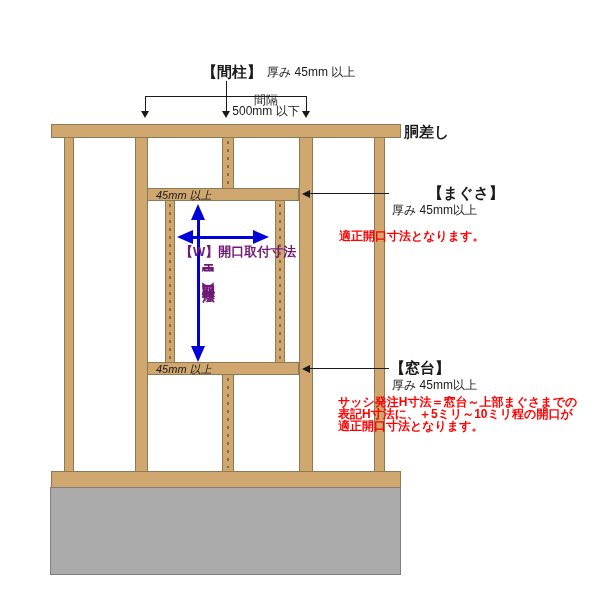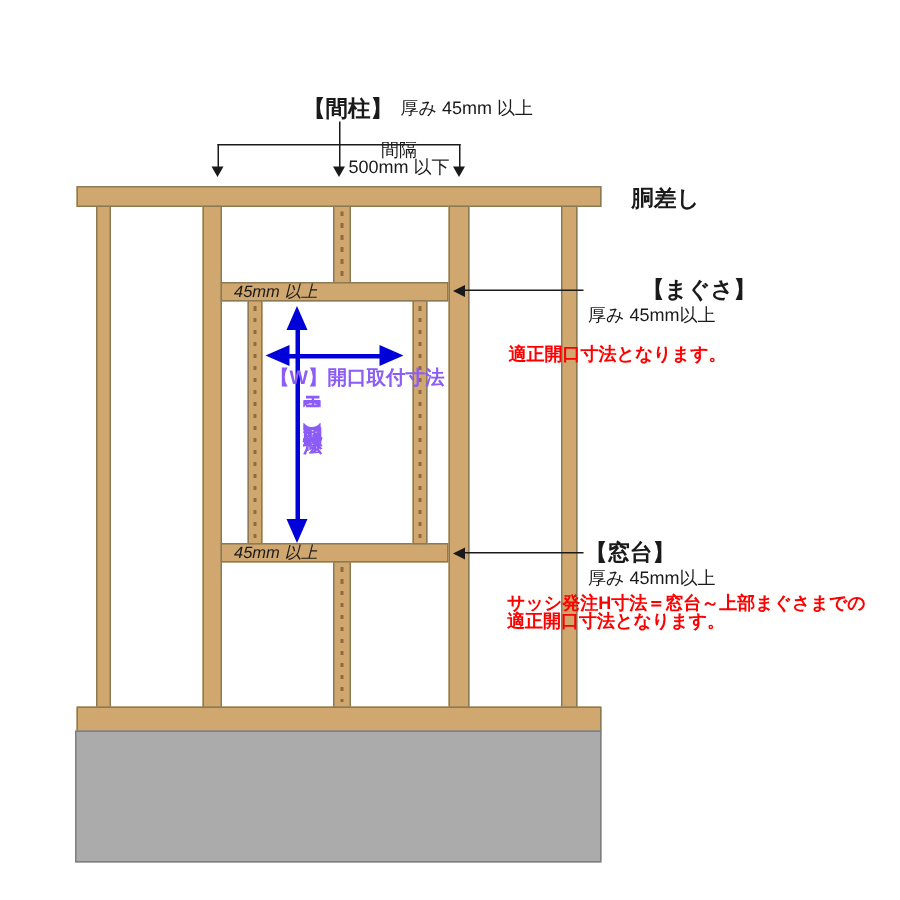--- a/index.html
+++ b/index.html
@@ -20,21 +20,21 @@
   .foundation{
     position:absolute;background:#ababab;border:1px solid #7f7f7f;box-sizing:border-box;z-index:1;
   }
   
   .title{position:absolute;left:47px;top:30px;font-size:15px;font-weight:bold;letter-spacing:1.5px;z-index:5;white-space:nowrap;}
   .lbl-big{font-size:15px;font-weight:bold;white-space:nowrap;}
   .lbl-spec{font-size:12px;white-space:nowrap;}
   .beam-min{position:absolute;font-size:11px;line-height:11px;z-index:5;white-space:nowrap;color:#1a1a1a;font-style:italic;}
   .callout-line{position:absolute;background:#1a1a1a;z-index:5;}
   .tri{position:absolute;width:0;height:0;z-index:5;}
-  .blue-txt{position:absolute;color:#8b5cf6;font-size:13px;font-weight:bold;z-index:4;white-space:nowrap;}
+  .blue-txt{position:absolute;color:#701a75;font-size:13px;font-weight:bold;z-index:4;white-space:nowrap;}
   .blue-shape{position:absolute;z-index:4;}
   .red-note{position:absolute;color:#ff0000;font-size:12px;font-weight:bold;line-height:12px;z-index:6;white-space:nowrap;}
   .spacing-note{position:absolute;left:225px;top:95px;width:82px;text-align:center;font-size:12px;line-height:11px;z-index:5;}
 </style>
 </head>
 <body>
 
 <div class="canvas">
 
 
@@ -66,21 +66,21 @@
   <div class="callout-line" style="left:226px;top:96px;width:1px;height:16px;"></div>
   <div class="callout-line" style="left:306px;top:96px;width:1px;height:16px;"></div>
   <div class="tri" style="left:141px;top:111px;border-left:4px solid transparent;border-right:4px solid transparent;border-top:7px solid #1a1a1a;"></div>
   <div class="tri" style="left:222px;top:111px;border-left:4px solid transparent;border-right:4px solid transparent;border-top:7px solid #1a1a1a;"></div>
   <div class="tri" style="left:302px;top:111px;border-left:4px solid transparent;border-right:4px solid transparent;border-top:7px solid #1a1a1a;"></div>
   <div class="spacing-note">
     <div>間隔</div>
     <div>500mm 以下</div>
   </div>
 
-  <div class="abs lbl-big" style="left:421px;top:123px;z-index:5;text-align:center;">胴差し</div>
+  <div class="abs lbl-big" style="left:404px;top:123px;z-index:5;text-align:center;">胴差し</div>
 
   <div class="callout-line" style="left:306px;top:193px;width:83px;height:1px;"></div>
   <div class="tri" style="left:302px;top:190px;border-top:4px solid transparent;border-bottom:4px solid transparent;border-right:8px solid #1a1a1a;"></div>
   <div class="abs lbl-big" style="left:390px;top:184px;z-index:5;margin-left:38px;">【まぐさ】</div>
   <div class="abs lbl-spec" style="left:392px;top:202px;z-index:5;">厚み 45mm以上</div>
   <div class="beam-min" style="left:156px;top:190px;">45mm 以上</div>
 
   <div class="callout-line" style="left:306px;top:368px;width:83px;height:1px;"></div>
   <div class="tri" style="left:302px;top:365px;border-top:4px solid transparent;border-bottom:4px solid transparent;border-right:8px solid #1a1a1a;"></div>
   <div class="abs lbl-big" style="left:390px;top:359px;z-index:5;">【窓台】</div>
@@ -96,16 +96,17 @@
   <div class="tri blue-shape" style="left:253px;top:230px;border-top:7px solid transparent;border-bottom:7px solid transparent;border-left:16px solid #0000d8;"></div>
 
   <div class="blue-txt" style="left:180px;top:243px;">【W】開口取付寸法</div>
   <div class="blue-txt" style="left:199px;top:262px;writing-mode:vertical-rl;letter-spacing:1px;">【H】開口取付寸法</div>
 
   <div class="red-note" style="left:339px;top:230px;">
     <div>適正開口寸法となります。</div>
   </div>
   <div class="red-note" style="left:338px;top:396px;">
     <div>サッシ発注H寸法＝窓台～上部まぐさまでの</div>
+    <div>表記H寸法に、＋5ミリ～10ミリ程の開口が</div>
     <div>適正開口寸法となります。</div>
   </div>
 
 </div>
 
 </body></html>

